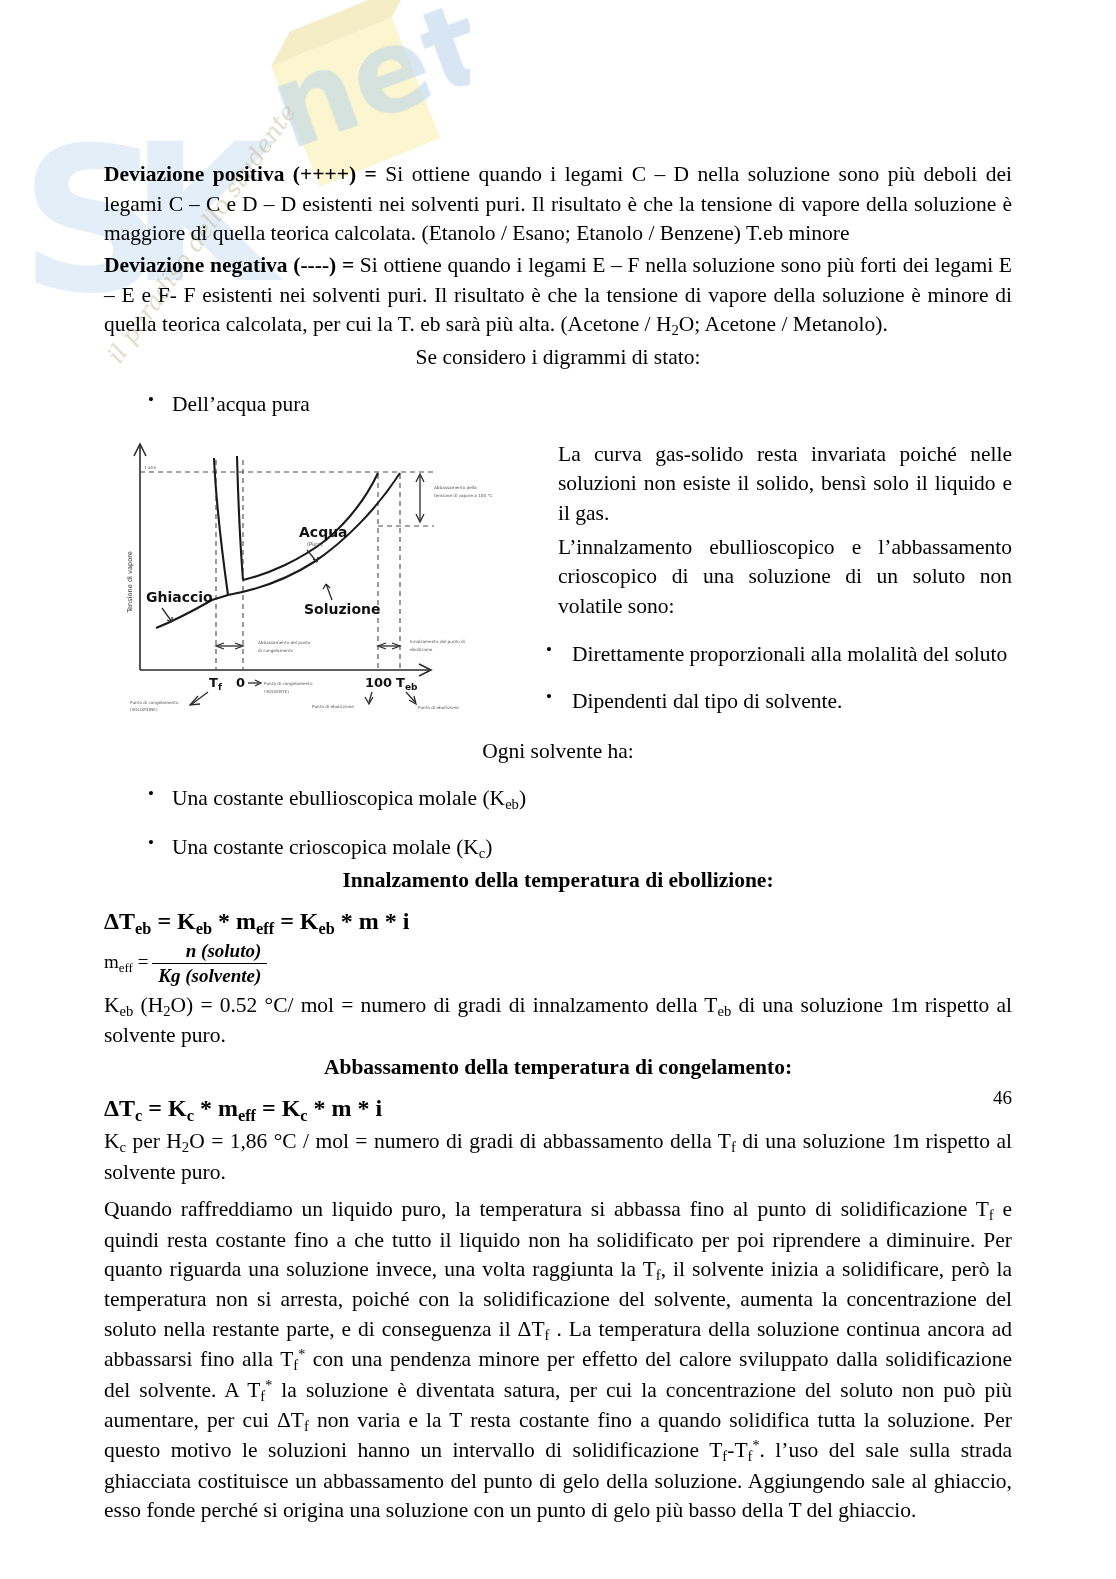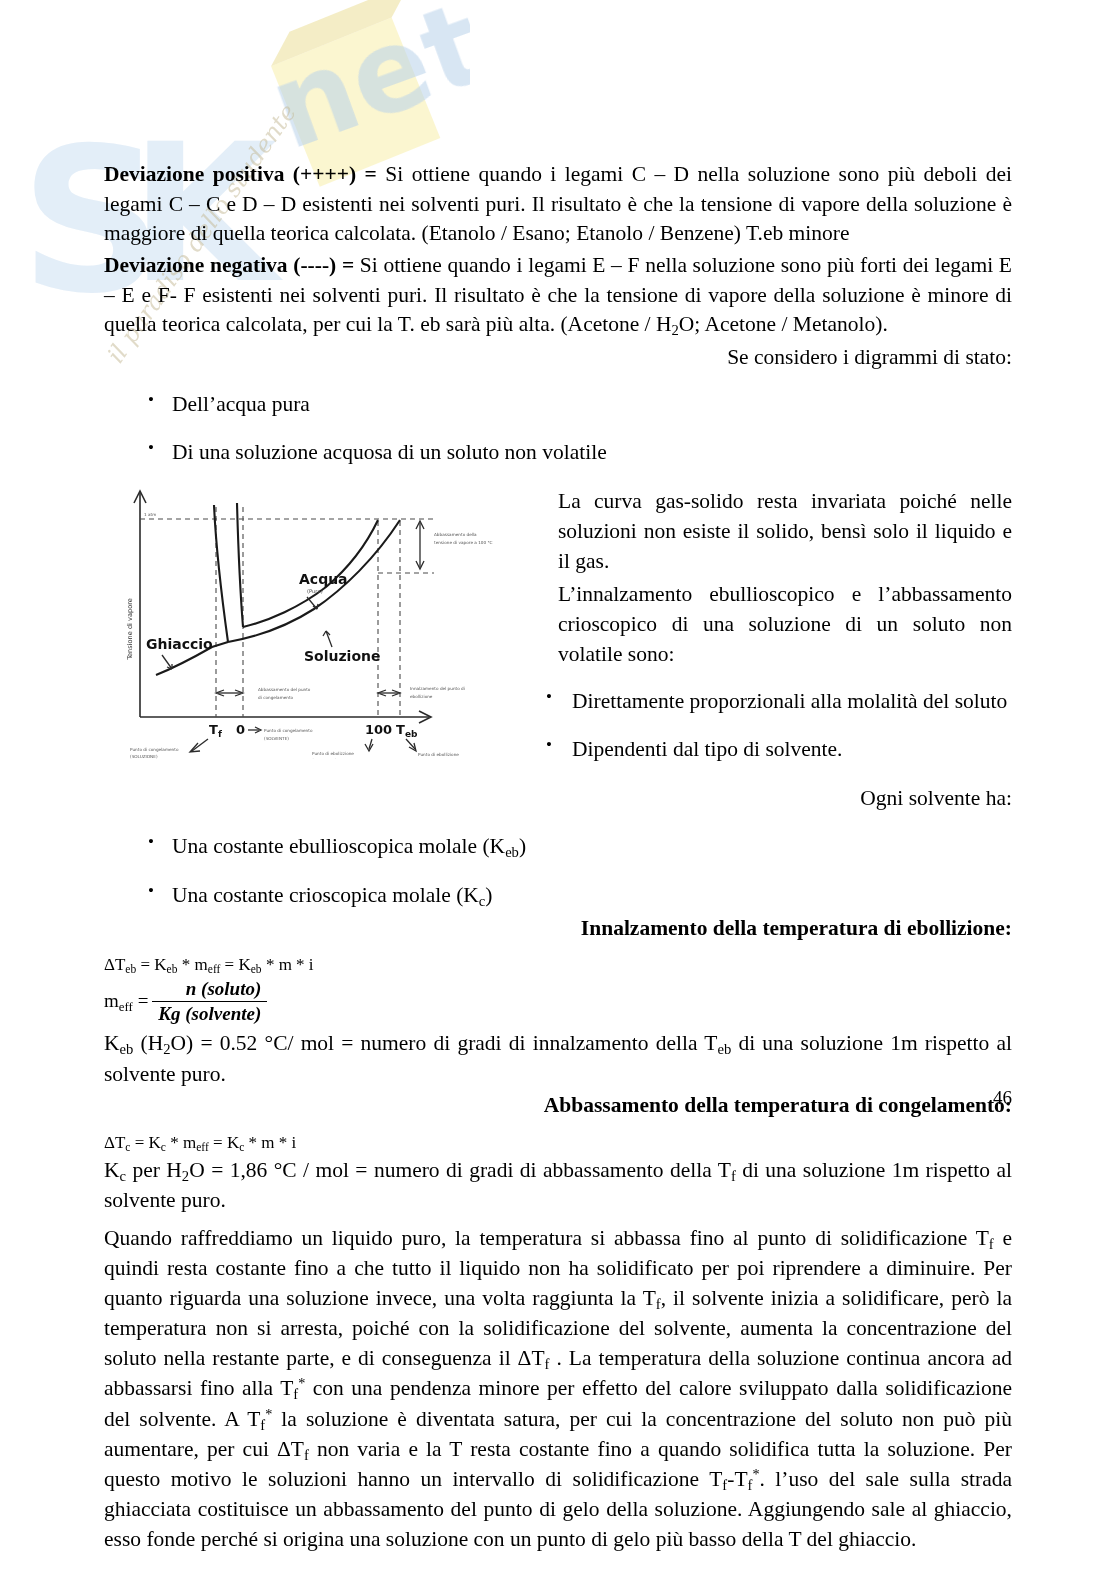--- a/index.html
+++ b/index.html
@@ -39,21 +39,21 @@
     width: 908px;
   }
 
   p.para {
     margin: 0 0 2px 0;
     font-size: 21.5px;
     line-height: 1.38;
     text-align: justify;
     text-justify: inter-word;
   }
-  p.para.nojust { text-align: right; }
+  p.para.nojust { text-align: center; }
   b, .bold { font-weight: bold; }
   sub { font-size: 0.68em; vertical-align: -0.28em; }
   sup { font-size: 0.66em; vertical-align: 0.5em; }
 
   ul.bullets {
     margin: 2px 0 2px 0;
     padding: 0 0 0 0;
     list-style: none;
   }
   ul.bullets li {
@@ -105,22 +105,22 @@
     font-size: 4.2px;
   }
   .dg-vlabel {
     font-family: "DejaVu Sans", sans-serif;
     fill: #333;
     font-size: 6.6px;
   }
 
   
   .formula-line {
-    font-size: 17px;
-    font-weight: normal;
+    font-size: 24px;
+    font-weight: bold;
     margin: 12px 0 2px 0;
   }
   .meff-block {
     display: flex;
     align-items: center;
     font-size: 19px;
     margin: 2px 0 4px 0;
   }
   .meff-lhs { font-family: "Liberation Serif", serif; text-align: center; }
   .meff-frac {
@@ -171,21 +171,20 @@
   <div id="content">
 
     <p class="para"><b>Deviazione positiva (++++) =</b><span> Si ottiene quando i legami C – D nella soluzione sono più deboli dei legami C – C e D – D esistenti nei solventi puri. Il risultato è che la tensione di vapore della soluzione è maggiore di quella teorica calcolata. (Etanolo / Esano; Etanolo / Benzene) T.eb minore</span></p>
 
     <p class="para"><b>Deviazione negativa (----) =</b><span> Si ottiene quando i legami E – F nella soluzione sono più forti dei legami E – E e F- F esistenti nei solventi puri. Il risultato è che la tensione di vapore della soluzione è minore di quella teorica calcolata, per cui la T. eb sarà più alta. (Acetone / H</span><sub>2</sub><span>O; Acetone / Metanolo).</span></p>
 
     <p class="para nojust">Se considero i digrammi di stato:</p>
 
     <ul class="bullets">
       <li>Dell’acqua pura</li>
-      <li>Di una soluzione acquosa di un soluto non volatile</li>
     </ul>
 
     <div class="figrow">
 
       <div class="figcell">
         <svg class="diagram" viewBox="0 0 420 280" xmlns="http://www.w3.org/2000/svg">
 
           <path class="dg-axis" d="M36,238 L36,14"></path>
           <path class="dg-axis" d="M36,238 L325,238"></path>
 

